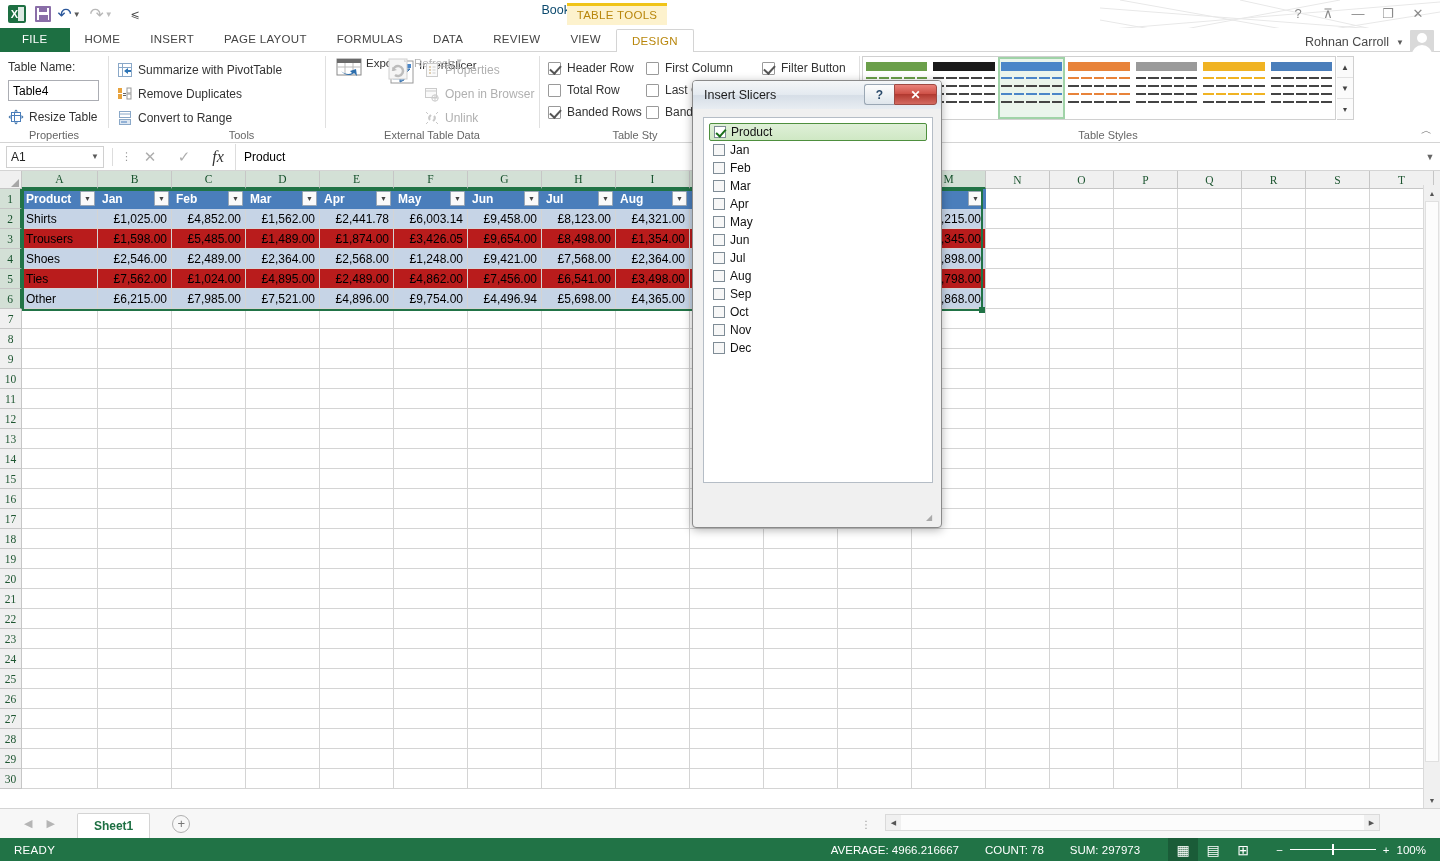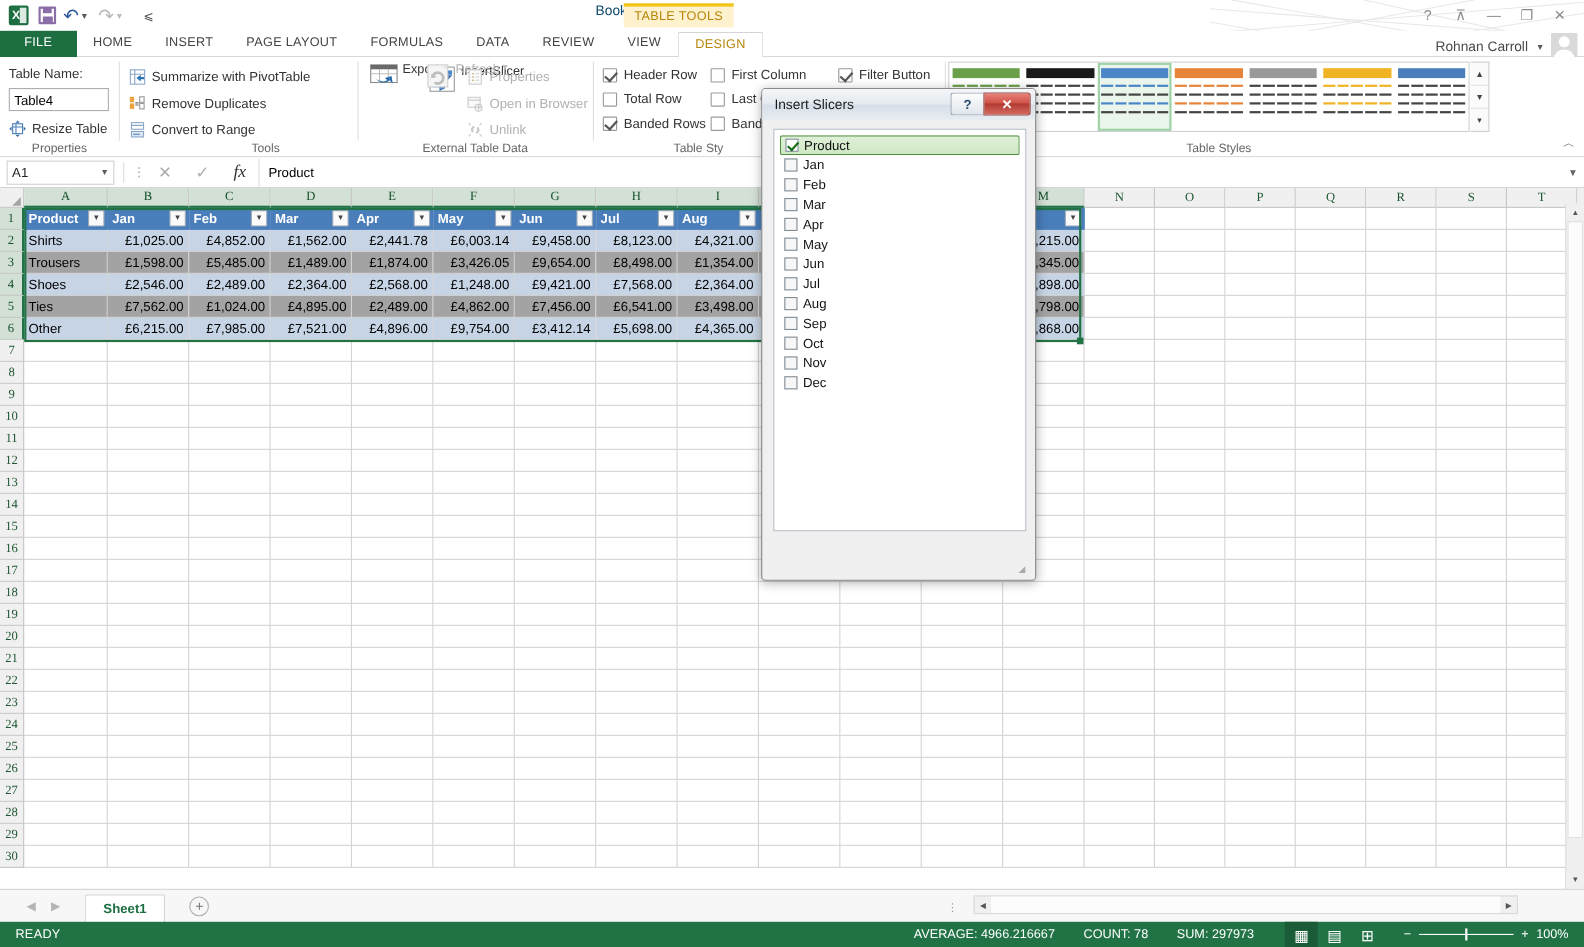--- a/index.html
+++ b/index.html
@@ -177,21 +177,21 @@
   .gcell {
     border-right:1px solid #d4d4d4; border-bottom:1px solid #d4d4d4; height:20px;
     font-size:12px; color:#000; display:flex;align-items:center; padding:0 4px; overflow:hidden;
     white-space:nowrap;
   }
   .gcell.hdr {
     background:#4a7ebb; color:#fff; font-weight:bold; border-right:1px solid #4a7ebb;
     border-bottom:1px solid #4a7ebb; justify-content:space-between; padding-right:2px;
   }
   .gcell.body { background:#c6d4e6; }
-  .gcell.band { background:#a3a3a3; }
+  .gcell.band { background:#b91c1c; }
   .gcell.num { justify-content:flex-end; }
   .fdrop {
     width:15px;height:15px;background:#fafafa;border:1px solid #9aa7b5;border-radius:1px;
     display:flex;align-items:center;justify-content:center;font-size:7px;color:#444;flex:none;
   }
   .tablesel {
     position:absolute; border:2px solid #217346; pointer-events:none;
   }
   .tablehandle{position:absolute;width:6px;height:6px;background:#217346;}
 
@@ -991,21 +991,21 @@
           <div class="gcell" style="width: 64px;"></div>
           <div class="gcell" style="width: 64px;"></div>
         </div>
         <div class="grow">
           <div class="gcell body" style="width: 76px;">Other</div>
           <div class="gcell body num" style="width: 74px;">£6,215.00</div>
           <div class="gcell body num" style="width: 74px;">£7,985.00</div>
           <div class="gcell body num" style="width: 74px;">£7,521.00</div>
           <div class="gcell body num" style="width: 74px;">£4,896.00</div>
           <div class="gcell body num" style="width: 74px;">£9,754.00</div>
-          <div class="gcell body num" style="width: 74px;">£3,412.14</div>
+          <div class="gcell body num" style="width: 74px;">£4,496.94</div>
           <div class="gcell body num" style="width: 74px;">£5,698.00</div>
           <div class="gcell body num" style="width: 74px;">£4,365.00</div>
           <div class="gcell body num" style="width: 74px;">£5,236.00</div>
           <div class="gcell body num" style="width: 74px;">£7,412.00</div>
           <div class="gcell body num" style="width: 74px;">£6,584.00</div>
           <div class="gcell body num" style="width: 74px;">£9,868.00</div>
           <div class="gcell" style="width: 64px;"></div>
           <div class="gcell" style="width: 64px;"></div>
           <div class="gcell" style="width: 64px;"></div>
           <div class="gcell" style="width: 64px;"></div>

